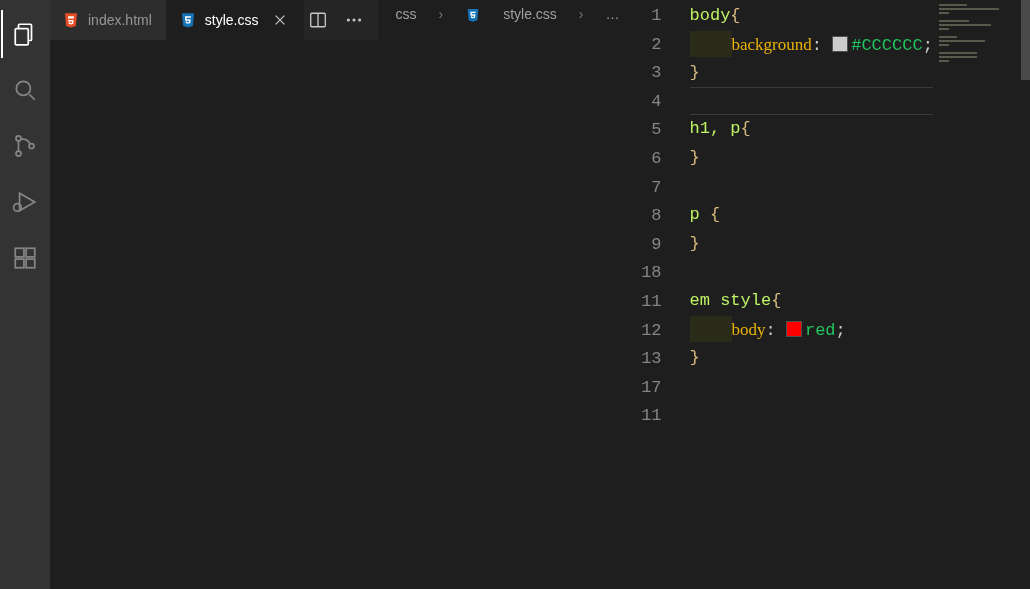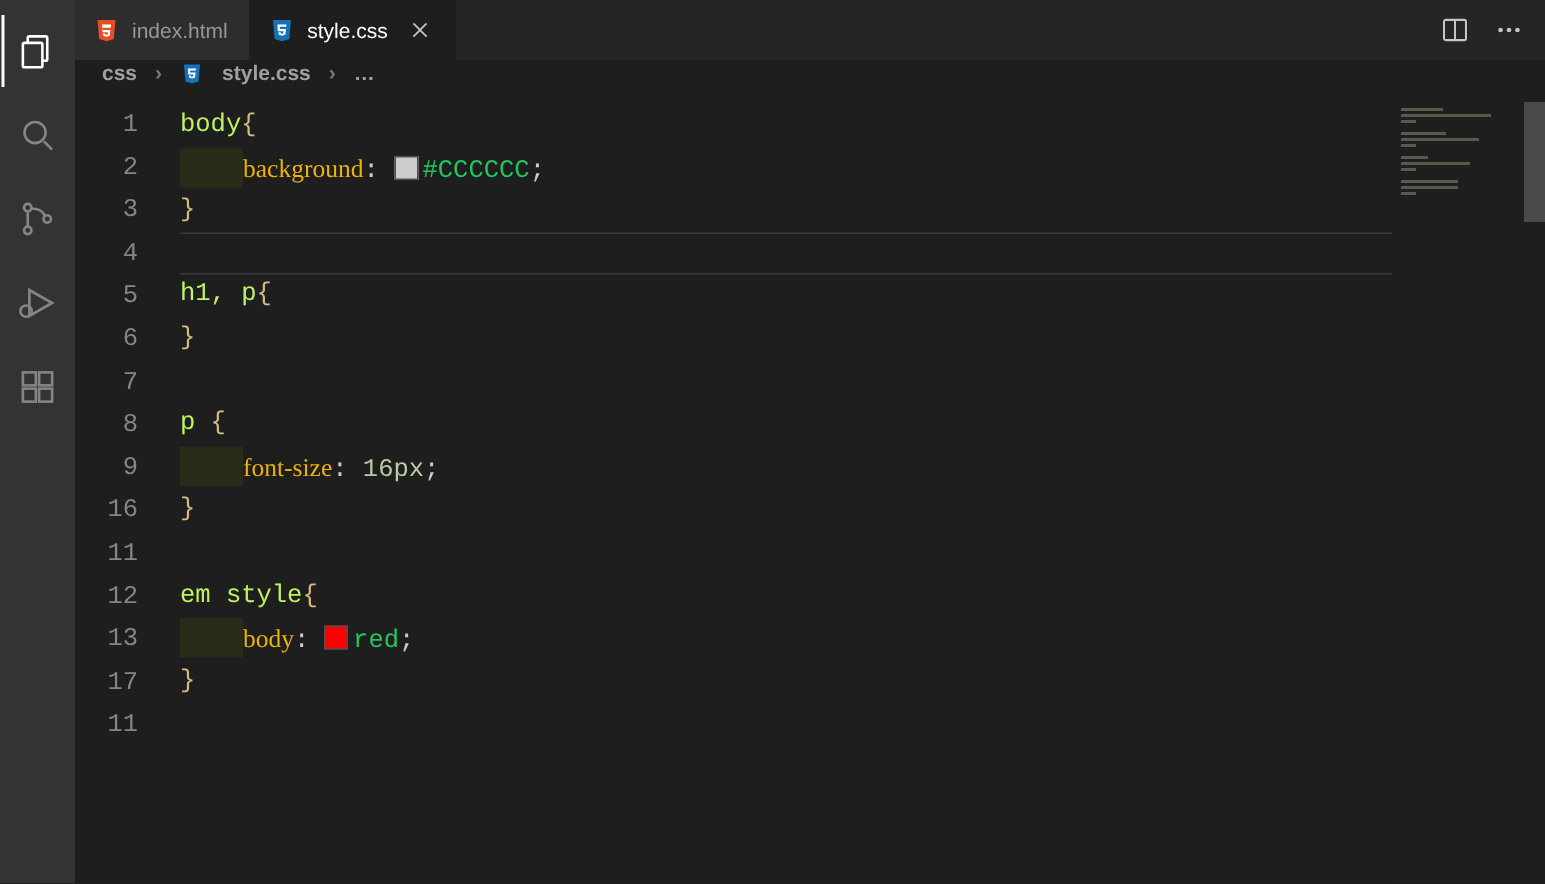--- a/index.html
+++ b/index.html
@@ -40,21 +40,20 @@
     left: 0; top: 0; bottom: 0;
     width: 2px;
     background: #ffffff;
   }
   .activity-item svg { width: 26px; height: 26px; }
 
   
   .main {
     flex: 1;
     display: flex;
-    flex-direction: column;
     background: #1e1e1e;
     min-width: 0;
   }
 
   
   .tabs-row {
     height: 40px;
     background: #252526;
     display: flex;
     align-items: stretch;
@@ -96,27 +95,26 @@
     width: 28px; height: 28px;
     display: flex; align-items: center; justify-content: center;
     cursor: pointer;
   }
   .title-action svg { width: 18px; height: 18px; }
 
   
   .breadcrumbs {
     height: 28px;
     display: flex;
-    align-items: flex-start;
+    align-items: center;
     padding-left: 18px;
     font-size: 14px;
     color: #a0a0a0;
     background: #1e1e1e;
-    gap: 12px;
-    font-weight: bold;
+    gap: 22px;
   }
   .breadcrumbs .sep { color: #7a7a7a; }
   .breadcrumbs .file-icon svg { width: 16px; height: 16px; vertical-align: middle; }
 
   
   .editor-wrap {
     flex: 1;
     position: relative;
     display: flex;
   }
@@ -313,37 +311,36 @@
       <div class="gutter" id="gutter">
           <div>1</div>
           <div>2</div>
           <div>3</div>
           <div>4</div>
           <div>5</div>
           <div>6</div>
           <div>7</div>
           <div>8</div>
           <div>9</div>
-          <div>16</div>
+          <div>18</div>
           <div>11</div>
           <div>12</div>
           <div>13</div>
           <div>17</div>
           <div>11</div>
         </div>
       <div class="code" id="code">
           <div class="code-line"><span class="tk-selector">body</span><span class="tk-brace">{</span></div>
           <div class="code-line"><span class="indent-bg"></span><span class="tk-prop">background</span><span class="tk-punc">: </span><span class="color-swatch" style="background: rgb(204, 204, 204);"></span><span class="tk-string">#CCCCCC</span><span class="tk-punc">;</span></div>
           <div class="code-line"><span class="tk-brace">}</span></div>
           <div class="code-line current-line-border">&nbsp;</div>
           <div class="code-line"><span class="tk-selector">h1, p</span><span class="tk-brace">{</span></div>
           <div class="code-line"><span class="tk-brace">}</span></div>
           <div class="code-line">&nbsp;</div>
           <div class="code-line"><span class="tk-selector">p </span><span class="tk-brace">{</span></div>
-          <div class="code-line"><span class="indent-bg"></span><span class="tk-prop">font-size</span><span class="tk-punc">: </span><span class="tk-num">16</span><span class="tk-unit">px</span><span class="tk-punc">;</span></div>
           <div class="code-line"><span class="tk-brace">}</span></div>
           <div class="code-line">&nbsp;</div>
           <div class="code-line"><span class="tk-selector">em style</span><span class="tk-brace">{</span></div>
           <div class="code-line"><span class="indent-bg"></span><span class="tk-prop">body</span><span class="tk-punc">: </span><span class="color-swatch" style="background: rgb(255, 0, 0);"></span><span class="tk-string">red</span><span class="tk-punc">;</span></div>
           <div class="code-line"><span class="tk-brace">}</span></div>
         </div>
 
       <div class="minimap">
         <div class="minimap-lines">
           <div class="mini-line" style="width:28px"></div>

